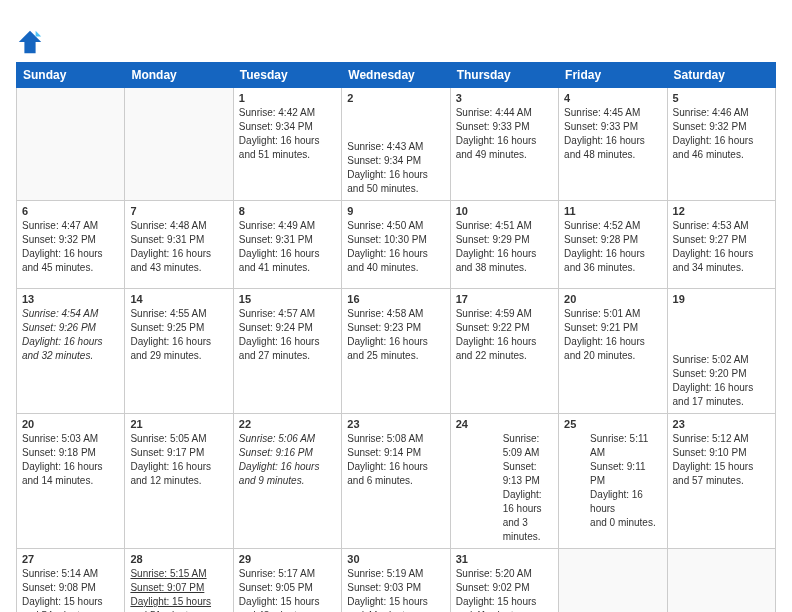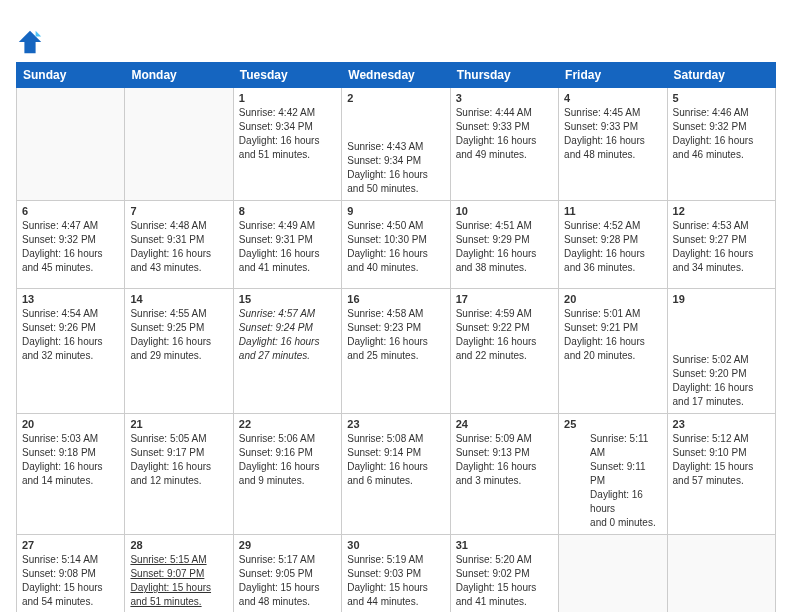--- a/index.html
+++ b/index.html
@@ -220,35 +220,35 @@
             <span class="day-num">12</span>
             <div class="cell-info" style="white-space: pre-line;">Sunrise: 4:53 AM
 Sunset: 9:27 PM
 Daylight: 16 hours
 and 34 minutes.</div>
           </td>
         </tr>
         <tr>
           <td>
             <span class="day-num">13</span>
-            <div class="cell-info" style="white-space: pre-line;">Sunrise: 4:54 AM
+            <div class="cell-info" style="white-space: pre-line; font-style: italic;">Sunrise: 4:54 AM
 Sunset: 9:26 PM
 Daylight: 16 hours
 and 32 minutes.</div>
           </td>
           <td>
             <span class="day-num">14</span>
             <div class="cell-info" style="white-space: pre-line;">Sunrise: 4:55 AM
 Sunset: 9:25 PM
 Daylight: 16 hours
 and 29 minutes.</div>
           </td>
           <td>
             <span class="day-num">15</span>
-            <div class="cell-info" style="white-space: pre-line; font-style: italic;">Sunrise: 4:57 AM
+            <div class="cell-info" style="white-space: pre-line;">Sunrise: 4:57 AM
 Sunset: 9:24 PM
 Daylight: 16 hours
 and 27 minutes.</div>
           </td>
           <td>
             <span class="day-num">16</span>
             <div class="cell-info" style="white-space: pre-line;">Sunrise: 4:58 AM
 Sunset: 9:23 PM
 Daylight: 16 hours
 and 25 minutes.</div>
@@ -285,35 +285,35 @@
           </td>
           <td>
             <span class="day-num">21</span>
             <div class="cell-info" style="white-space: pre-line;">Sunrise: 5:05 AM
 Sunset: 9:17 PM
 Daylight: 16 hours
 and 12 minutes.</div>
           </td>
           <td>
             <span class="day-num">22</span>
-            <div class="cell-info" style="white-space: pre-line;">Sunrise: 5:06 AM
+            <div class="cell-info" style="white-space: pre-line; font-style: italic;">Sunrise: 5:06 AM
 Sunset: 9:16 PM
 Daylight: 16 hours
 and 9 minutes.</div>
           </td>
           <td>
             <span class="day-num">23</span>
             <div class="cell-info" style="white-space: pre-line;">Sunrise: 5:08 AM
 Sunset: 9:14 PM
 Daylight: 16 hours
 and 6 minutes.</div>
           </td>
           <td>
             <span class="day-num">24</span>
-            <div class="cell-info" style="white-space: pre-line;">Sunrise: 5:09 AM
+            <div class="cell-info" style="white-space: pre-line; margin-left: 47px;">Sunrise: 5:09 AM
 Sunset: 9:13 PM
 Daylight: 16 hours
 and 3 minutes.</div>
           </td>
           <td>
             <span class="day-num">25</span>
             <div class="cell-info" style="white-space: pre-line; margin-left: 26px;">Sunrise: 5:11 AM
 Sunset: 9:11 PM
 Daylight: 16 hours
 and 0 minutes.</div>

